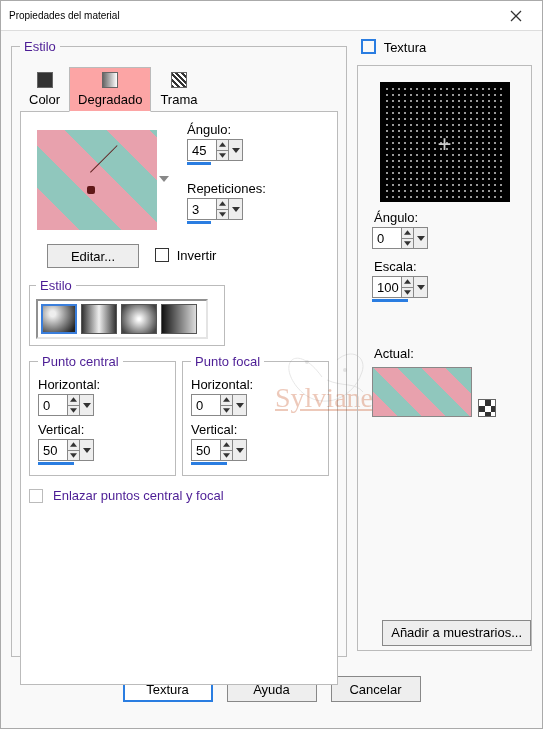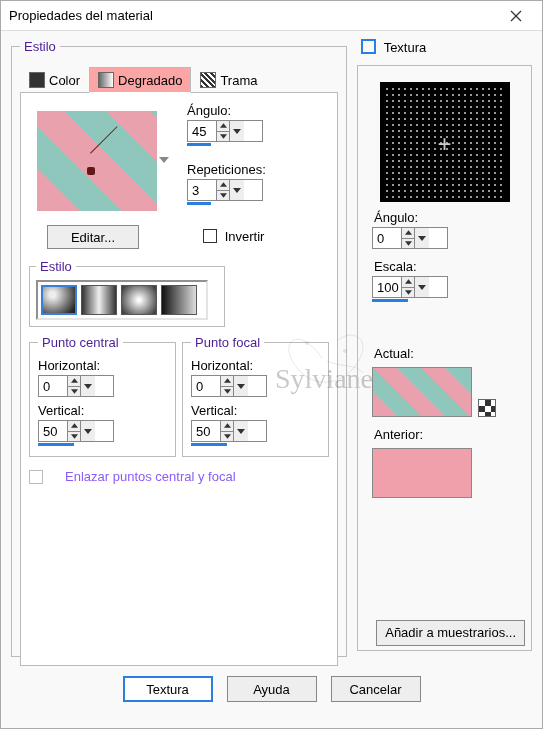--- a/index.html
+++ b/index.html
@@ -1,48 +1,48 @@
 <!DOCTYPE html>
 <html><head>
 <meta charset="utf-8">
 <style>
   * { box-sizing: border-box; font-family: 'Segoe UI', Tahoma, sans-serif; font-size: 13px; }
   body { margin: 0; padding: 0; background: #fff; width: 543px; height: 729px; }
   .window { width: 543px; height: 729px; border: 1px solid #aaa; background: #f9f9f9; }
   .titlebar { height: 30px; background: #fff; display: flex; align-items: center; padding: 0 8px; border-bottom: 1px solid #ddd; }
-  .titlebar-title { flex: 1; font-size: 13px; }
+  .titlebar-title { flex: 1; font-size: 10px; }
   .close-btn { width: 36px; height: 24px; display: flex; align-items: center; justify-content: center; font-size: 15px; color: #333; cursor: pointer; }
   .body { display: flex; padding: 8px 10px 4px 10px; gap: 10px; height: 635px; }
   .col-left { flex: 1; position: relative; }
   .col-right { width: 175px; position: relative; }
 
   fieldset { border: 1px solid #bbb; margin: 0; padding: 8px; }
   legend { padding: 0 4px; color: #4c1d95; }
 
   .tabs { display: flex; border-bottom: 1px solid #bbb; margin-top: 4px; }
-  .tab { padding: 4px 8px; display: flex; align-items: center; gap: 4px; border: 1px solid transparent; position: relative; top: 1px; cursor: pointer; }
+  .tab { padding: 4px 8px; display: flex; align-items: center; gap: 4px; border: 1px solid transparent; position: relative; top: 1px; cursor: pointer; flex-direction: column; }
   .tab.active { border: 1px solid #bbb; border-bottom: 1px solid #fff; background: #fca5a5; }
   .tab-icon { width: 16px; height: 16px; border: 1px solid #666; }
   .tab-icon.color { background: #333; }
   .tab-icon.gradient { background: linear-gradient(90deg,#666,#fff); }
   .tab-icon.pattern { background: repeating-linear-gradient(45deg,#333 0 2px,#fff 2px 4px); }
 
   .tab-content { background: #fff; border: 1px solid #bbb; border-top: none; padding: 10px 8px; height: 573px; position: relative; }
   .preview-row { display: flex; align-items: flex-start; gap: 18px; margin-bottom: 8px; }
   .gradient-preview { width: 120px; height: 100px; background: repeating-linear-gradient(45deg, #e8a1ad 0 30px, #90c7bd 30px 60px); position: relative; margin: 8px 0 6px 8px; }
   .gradient-preview::after { content: ""; position: absolute; left: 44%; top: 42%; width: 38px; height: 1px; background: #602020; transform: rotate(-45deg); transform-origin: 0 0; }
   .gradient-preview::before { content: ""; position: absolute; left: 42%; top: 56%; width: 8px; height: 8px; background: #601818; border-radius: 2px; }
   .drop-arrow { width: 10px; height: 10px; margin-left: 2px; margin-top: 48px; }
   .drop-arrow svg polygon { fill: #888; }
 
   .angle-col { display: flex; flex-direction: column; gap: 6px; }
   .field-label { text-decoration-color: #333; text-underline-offset: 2px; display: inline-block; margin-bottom: 2px; }
   .plain-label { display: inline-block; margin-bottom: 2px; }
 
-  .spinner { display: inline-flex; align-items: stretch; border: 1px solid #888; background: #fff; height: 22px; width: 76px; }
+  .spinner { display: inline-flex; align-items: stretch; border: 1px solid #888; background: #fff; height: 22px; width: 56px; }
   .spinner input { border: none; width: 28px; padding: 0 2px 0 4px; outline: none; }
   .spinner .spin-btns { display: flex; flex-direction: column; width: 13px; border-left: 1px solid #888; }
   .spinner .spin-btns div { flex: 1; display: flex; align-items: center; justify-content: center; border-bottom: 1px solid #888; background: #eee; cursor: pointer; }
   .spinner .spin-btns div:last-child { border-bottom: none; }
   .spinner .spin-btns svg { width: 7px; height: 5px; }
   .spinner .combo-arrow { width: 15px; border-left: 1px solid #888; background: #eee; display: flex; align-items: center; justify-content: center; cursor: pointer; }
   .spinner .combo-arrow svg { width: 8px; height: 5px; }
   .blue-bar { height: 3px; background: #2a7de1; width: 24px; margin-top: 1px; }
 
   .small-wrap { display: inline-block; }
@@ -56,46 +56,46 @@
   .style-swatch { width: 36px; height: 30px; border: 1px solid #555; cursor: pointer; }
   .sw1 { background: radial-gradient(circle at 30% 30%, #eee 10%, #222 90%); border: 2px solid #3a7edb; }
   .sw2 { background: linear-gradient(90deg,#333,#eee,#333); }
   .sw3 { background: radial-gradient(circle,#fff 5%,#444 90%); }
   .sw4 { background: linear-gradient(90deg,#111,#ddd); }
 
   .points-row { display: flex; gap: 6px; margin-top: 8px; }
   .point-group { flex: 1; border: 1px solid #bbb; padding: 8px 8px 4px 8px; }
   .dim-row { margin-bottom: 6px; }
 
-  .link-row { margin-top: 12px; color: #8b5cf6; display: flex; align-items: center; gap: 18px; }
+  .link-row { margin-top: 12px; color: #4c1d95; display: flex; align-items: center; gap: 6px; }
   .link-row .chk { border-color: #bbb; }
 
   
   .tex-check { margin: 0 0 8px 4px; }
   .tex-check .chk { border: 2px solid #2a7de1; width: 15px; height: 15px; }
   .tex-preview { width: 130px; height: 120px; margin: 4px auto 8px auto; background: #000; position: relative; overflow: hidden; }
   .tex-preview .grid { position: absolute; inset: 4px; background-image: radial-gradient(#999 1px, transparent 1px); background-size: 6px 6px; }
   .tex-preview .cross { position: absolute; left: 58px; top: 48px; color: #ccc; font-size: 24px; }
 
   .right-block { padding: 0 6px; margin-bottom: 10px; }
   .right-block .plain-label, .right-block .field-label { margin-left: 2px; }
 
   .actual-preview { width: 100px; height: 50px; border: 1px solid #888; background: repeating-linear-gradient(45deg, #e8a1ad 0 17px, #90c7bd 17px 34px); }
   .prev-preview { width: 100px; height: 50px; border: 1px solid #888; background: #f0a0ab; }
   .preview-row2 { display: flex; align-items: flex-end; gap: 6px; margin-top: 4px; }
   .checker-btn { width: 18px; height: 18px; border: 1px solid #666; background: conic-gradient(#333 0 25%, #fff 0 50%, #333 0 75%, #fff 0); background-size: 12px 12px; cursor: pointer; }
 
-  .watermark { position: absolute; right: -36px; top: 270px; opacity: 0.28; pointer-events: none; font-family: 'Brush Script MT', cursive; font-size: 28px; color: #404040; }
+  .watermark { position: absolute; right: -36px; top: 270px; opacity: 0.28; pointer-events: none; font-family: 'Brush Script MT', cursive; font-size: 28px; color: #c2410c; text-decoration: underline; }
   .swirl { position: absolute; right: -40px; top: 220px; width: 110px; height: 90px; opacity: 0.2; pointer-events: none; }
 
   .btn-row { display: flex; gap: 14px; justify-content: center; padding: 10px 0 0 0; }
   .btn { min-width: 90px; height: 26px; border: 1px solid #888; background: #eee; display: flex; align-items: center; justify-content: center; padding: 0 14px; cursor: pointer; }
   .btn.primary { border: 2px solid #2a7de1; background: #fff; }
 
-  .add-btn { position: absolute; bottom: 4px; right: 6px; height: 26px; border: 1px solid #888; background: #eee; padding: 0 8px; display: flex; align-items: center; cursor: pointer; }
+  .add-btn { position: absolute; bottom: 4px; right: 0; height: 26px; border: 1px solid #888; background: #eee; padding: 0 8px; display: flex; align-items: center; cursor: pointer; }
 </style>
 </head>
 <body>
 
 <div class="window">
   <div class="titlebar">
     <span class="titlebar-title">Propiedades del material</span>
     <div class="close-btn">
       <svg width="12" height="12" viewBox="0 0 12 12">
           <line x1="1" y1="1" x2="11" y2="11" stroke="#333" stroke-width="1.3"></line>
@@ -187,21 +187,21 @@
                           <polygon points="0,0 8,0 4,5" fill="#333"></polygon>
                         </svg>
                       </div>
                   </div>
                   <div class="blue-bar"></div>
                 </div>
               </div>
             </div>
           </div>
 
-          <div style="display:flex; align-items:center; gap:64px;">
+          <div style="display:flex; align-items:center; gap:16px;">
             <div class="edit-btn">
               <span>Editar...</span>
             </div>
             <div>
               <span class="chk"></span>
               <span class="field-label">Invertir</span>
             </div>
           </div>
 
           <fieldset class="estilo-group">
@@ -409,26 +409,20 @@
         </div>
 
         <div class="right-block" style="margin-top:44px;">
           <span class="field-label">Actual:</span>
           <div class="preview-row2">
             <div class="actual-preview"></div>
             <div class="checker-btn"></div>
           </div>
         </div>
 
-        <div class="right-block" style="margin-top:8px;">
-          <span class="field-label">Anterior:</span>
-          <div style="margin-top:4px;">
-            <div class="prev-preview"></div>
-          </div>
-        </div>
 
         <div class="add-btn">
           <span class="field-label">Añadir a muestrarios...</span>
         </div>
       </fieldset>
     </div>
   </div>
 
   <div class="btn-row">
     <div class="btn primary">

